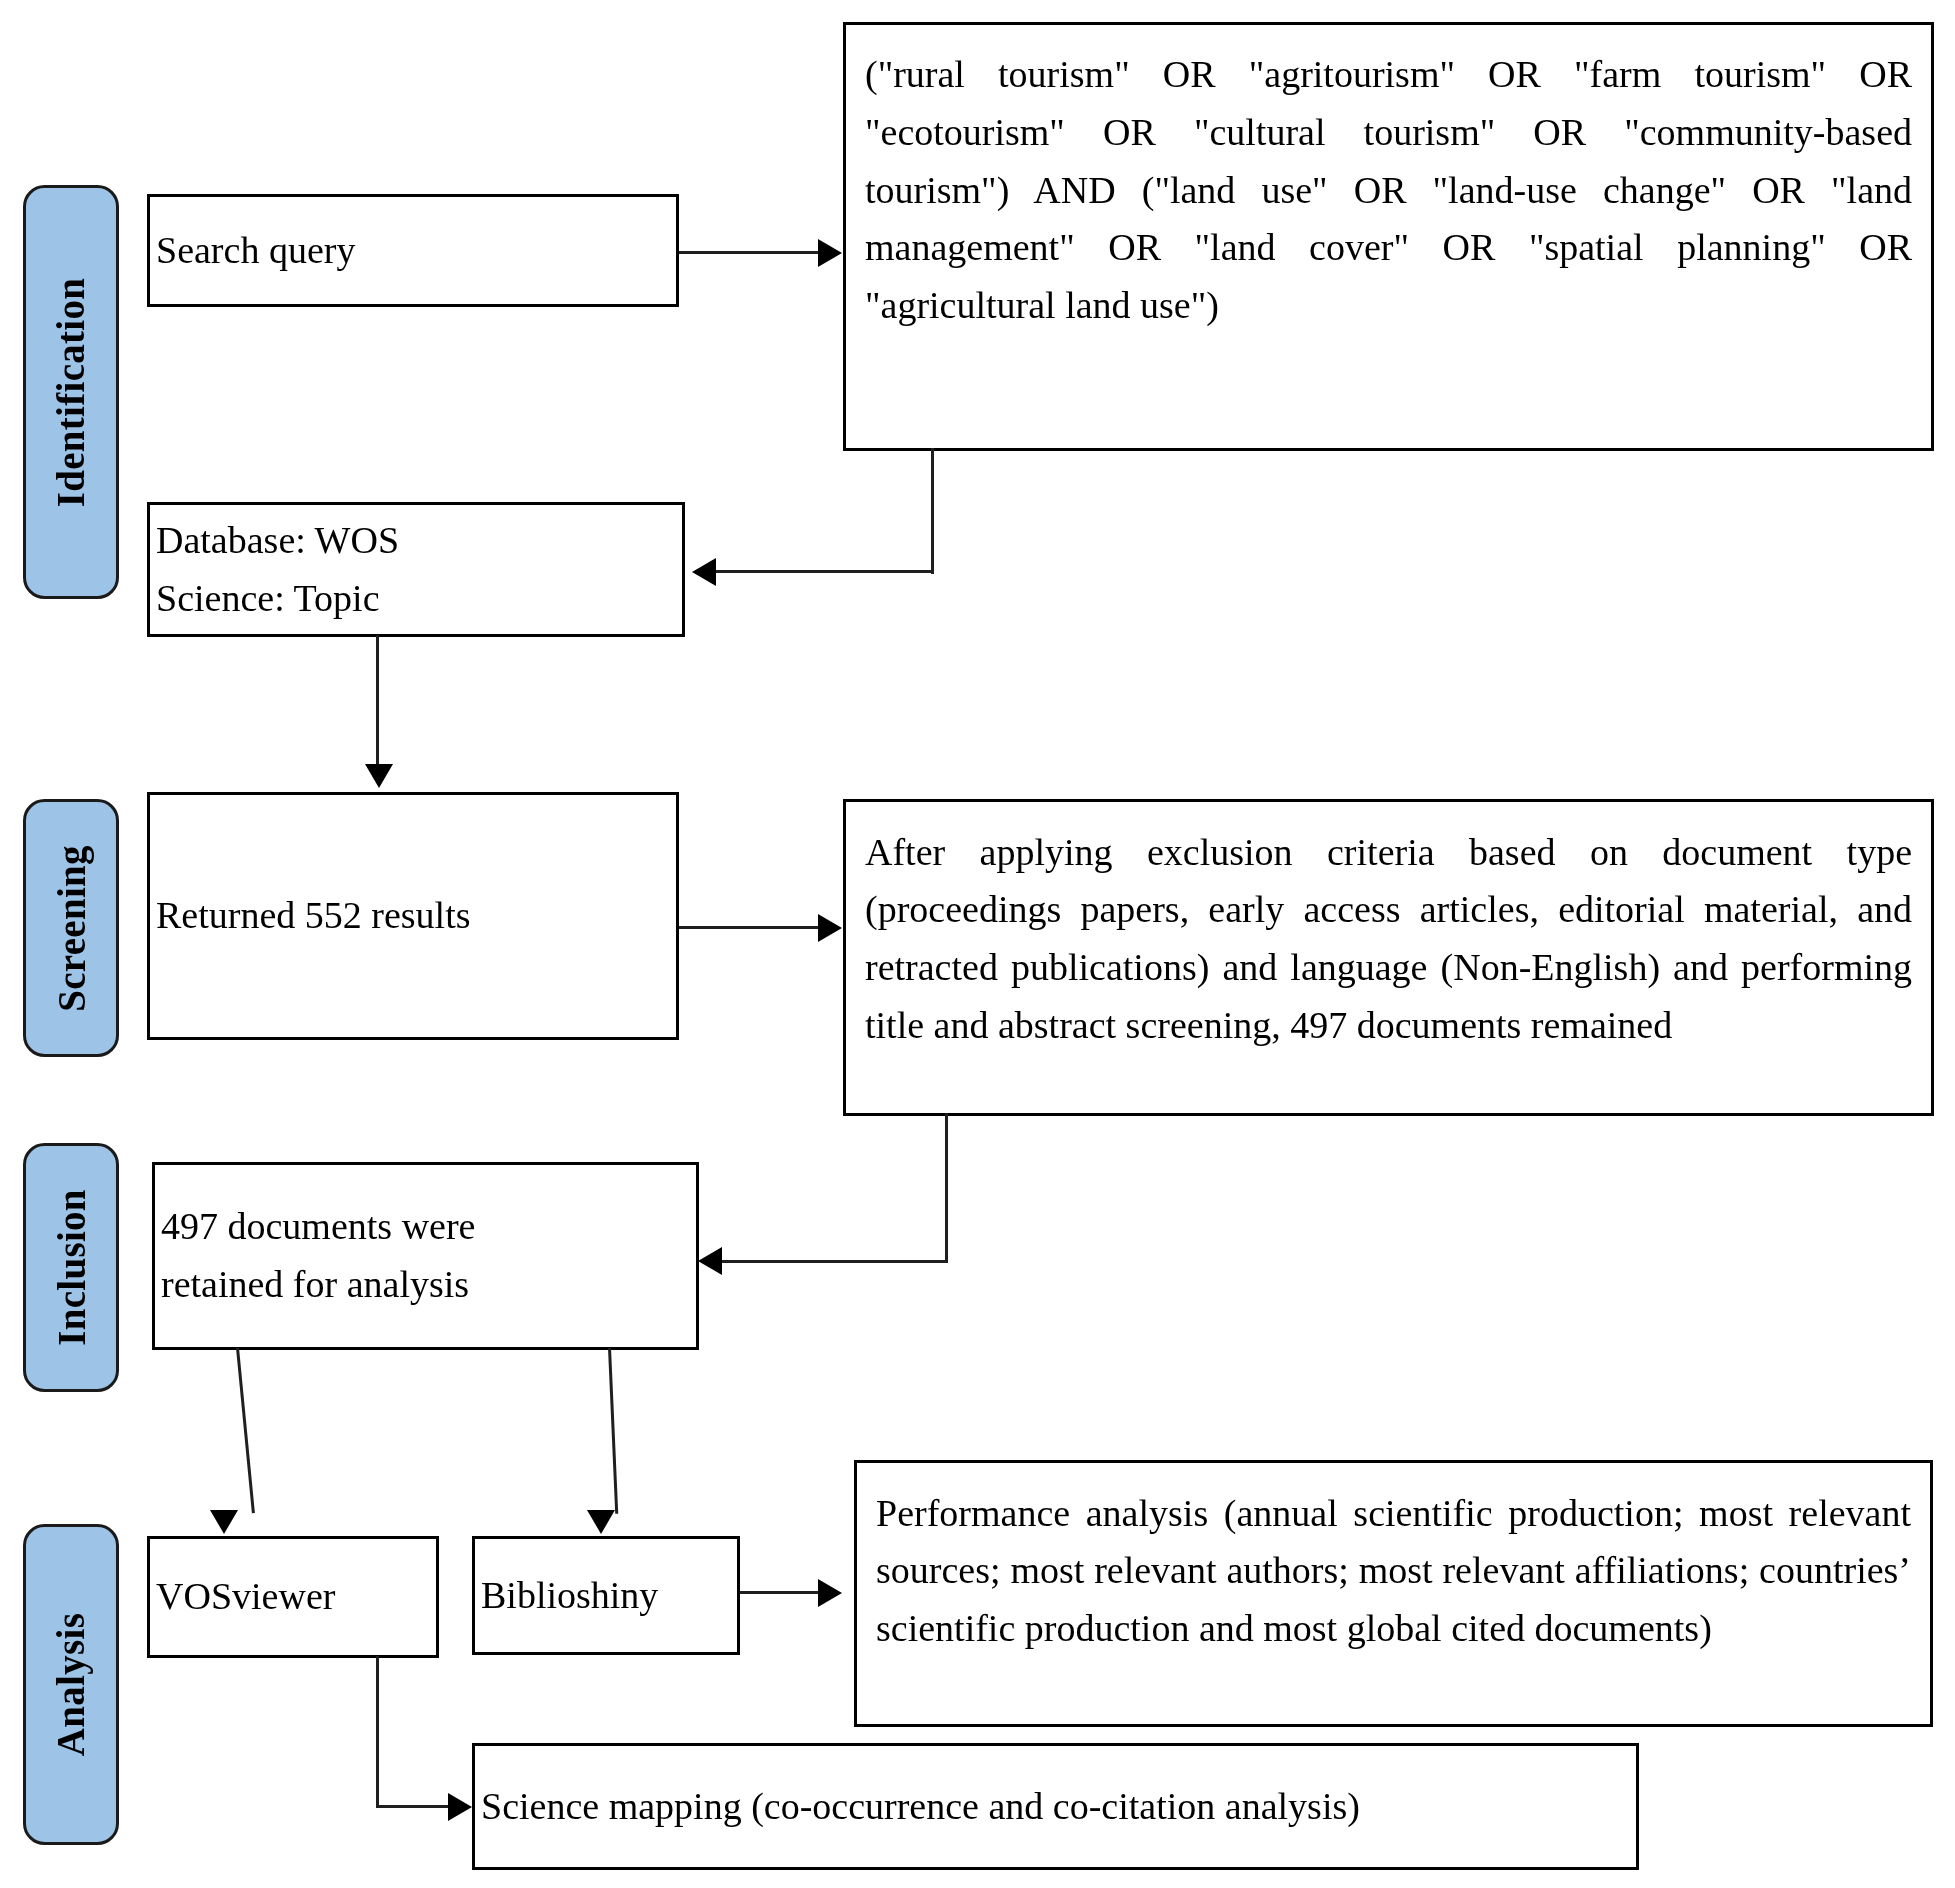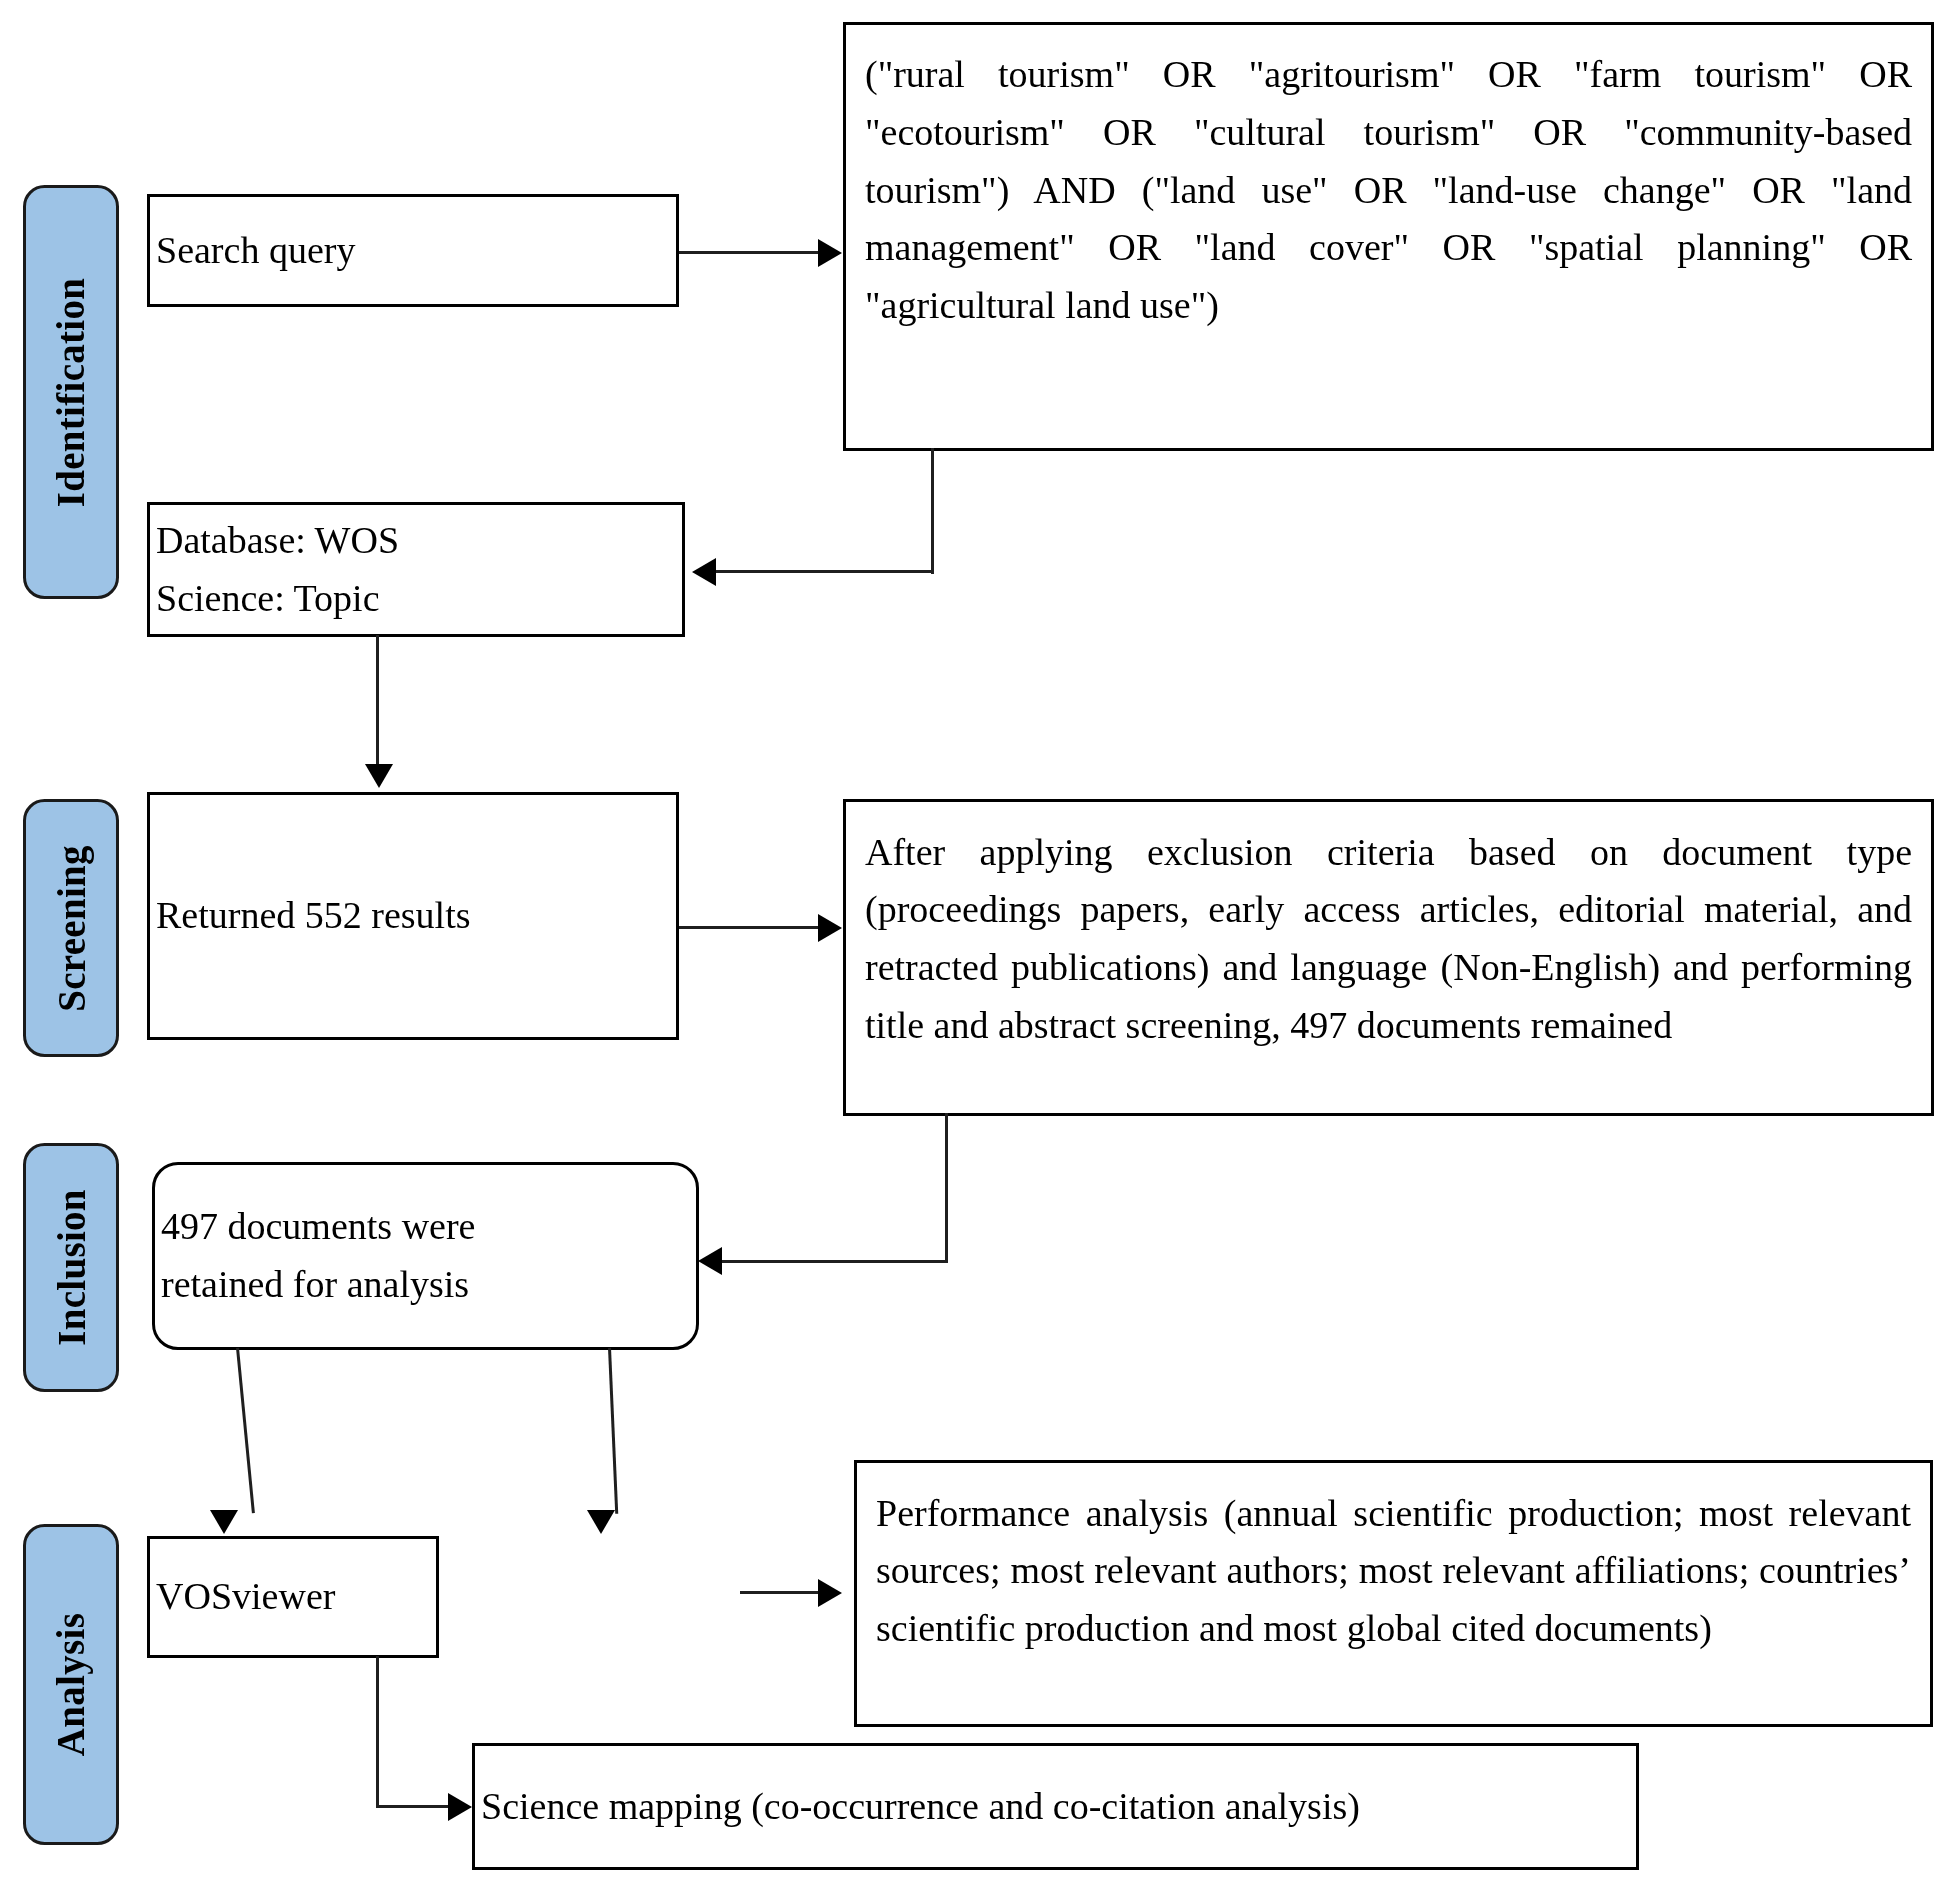--- a/index.html
+++ b/index.html
@@ -157,37 +157,40 @@
   <div class="arrow-right" style="left:818px; top:914px;"></div>
 
   <div class="fbox justify top-align" style="left:843px; top:799px; width:1091px; height:317px;">
     <span class="btext">After applying exclusion criteria based on document type (proceedings papers, early access articles, editorial material, and retracted publications) and language (Non-English) and performing title and abstract screening, 497 documents remained</span>
   </div>
 
   <div class="conn v-line" style="left:945px; top:1113px; height:150px;"></div>
   <div class="conn h-line" style="left:722px; top:1260px; width:225px;"></div>
   <div class="arrow-left" style="left:698px; top:1247px;"></div>
 
-  <div class="fbox" style="left:152px; top:1162px; width:547px; height:188px;border-radius:26px;">
+  <div class="fbox" style="left:152px; top:1162px; width:547px; height:188px;">
     <span class="btext">
       <span>497 documents were</span><br>
       <span>retained for analysis</span>
     </span>
   </div>
 
   <div class="slant-line" style="left:236px; top:1348px; height:166px; transform: rotate(-5.5deg);"></div>
   <div class="arrow-down" style="left:210px; top:1510px;"></div>
 
   <div class="slant-line" style="left:608px; top:1348px; height:166px; transform: rotate(-2.5deg);"></div>
   <div class="arrow-down" style="left:587px; top:1510px;"></div>
 
   <div class="fbox" style="left:147px; top:1536px; width:292px; height:122px;">
     <span class="btext">VOSviewer</span>
   </div>
 
+  <div class="fbox" style="left:472px; top:1536px; width:268px; height:119px;">
+    <span class="btext">Biblioshiny</span>
+  </div>
 
   <div class="conn h-line" style="left:740px; top:1591px; width:80px;"></div>
   <div class="arrow-right" style="left:818px; top:1579px;"></div>
 
   <div class="fbox justify top-align" style="left:854px; top:1460px; width:1079px; height:267px;">
     <span class="btext">Performance analysis (annual scientific production; most relevant sources; most relevant authors; most relevant affiliations; countries’ scientific production and most global cited documents)</span>
   </div>
 
   <div class="conn v-line" style="left:376px; top:1656px; height:152px;"></div>
   <div class="conn h-line" style="left:376px; top:1805px; width:75px;"></div>

